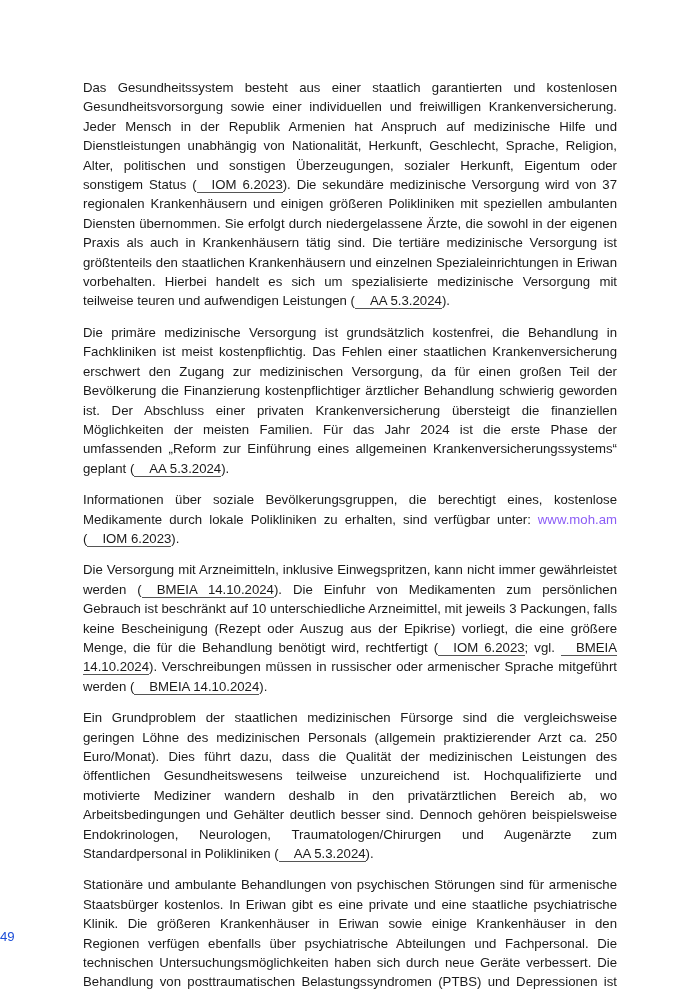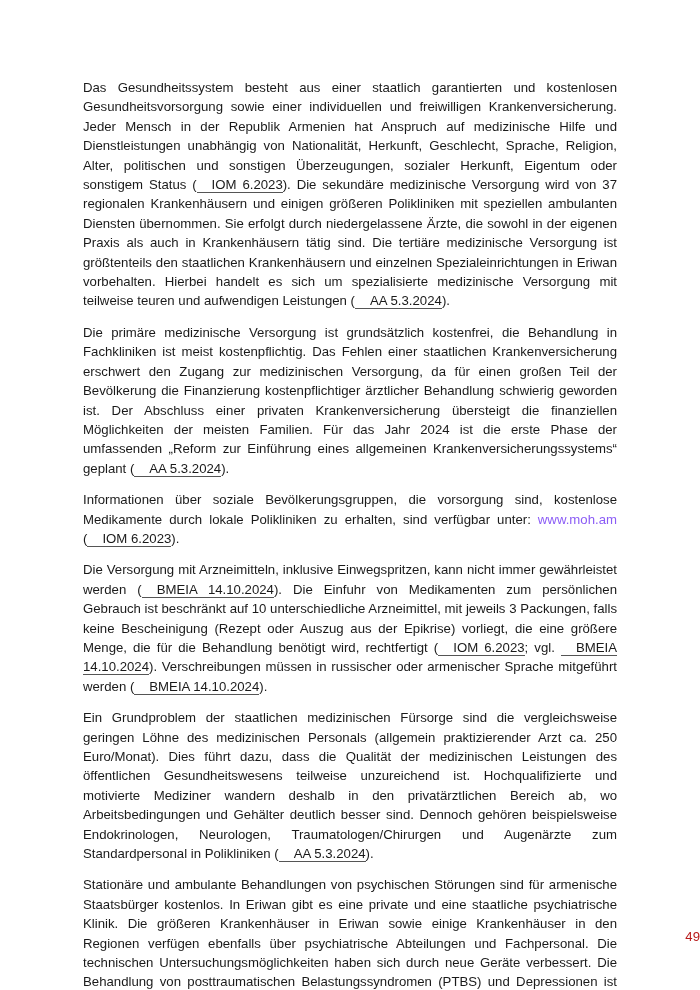--- a/index.html
+++ b/index.html
@@ -39,30 +39,30 @@
   .url {
     color: #8b5cf6;
     text-decoration: none;
     cursor: pointer;
   }
   .page-number {
     position: absolute;
     top: 929px;
     left: 0;
     width: 700px;
-    text-align: right;
+    text-align: left;
     font-size: 13.2px;
-    color: #b91c1c;
+    color: #1d4ed8;
   }
 </style>
 </head>
 <body>
 
 <div class="page">
   <p class="para"><span>Das Gesundheitssystem besteht aus einer staatlich garantierten und kostenlosen Gesundheits­vorsorgung sowie einer individuellen und freiwilligen Krankenversicherung. Jeder Mensch in der Republik Armenien hat Anspruch auf medizinische Hilfe und Dienstleistungen unabhän­gig von Nationalität, Herkunft, Geschlecht, Sprache, Religion, Alter, politischen und sonstigen Überzeugungen, sozialer Herkunft, Eigentum oder sonstigem Status (</span><a class="cite">IOM 6.2023</a><span>). Die sekun­däre medizinische Versorgung wird von 37 regionalen Krankenhäusern und einigen größeren Polikliniken mit speziellen ambulanten Diensten übernommen. Sie erfolgt durch niedergelasse­ne Ärzte, die sowohl in der eigenen Praxis als auch in Krankenhäusern tätig sind. Die tertiäre medizinische Versorgung ist größtenteils den staatlichen Krankenhäusern und einzelnen Spe­zialeinrichtungen in Eriwan vorbehalten. Hierbei handelt es sich um spezialisierte medizinische Versorgung mit teilweise teuren und aufwendigen Leistungen (</span><a class="cite">AA 5.3.2024</a><span>).</span></p>
   <p class="para"><span>Die primäre medizinische Versorgung ist grundsätzlich kostenfrei, die Behandlung in Fachkli­niken ist meist kostenpflichtig. Das Fehlen einer staatlichen Krankenversicherung erschwert den Zugang zur medizinischen Versorgung, da für einen großen Teil der Bevölkerung die Fi­nanzierung kostenpflichtiger ärztlicher Behandlung schwierig geworden ist. Der Abschluss einer privaten Krankenversicherung übersteigt die finanziellen Möglichkeiten der meisten Familien. Für das Jahr 2024 ist die erste Phase der umfassenden „Reform zur Einführung eines allgemei­nen Krankenversicherungssystems“ geplant (</span><a class="cite">AA 5.3.2024</a><span>).</span></p>
-  <p class="para"><span>Informationen über soziale Bevölkerungsgruppen, die vorsorgung sind, kostenlose Medikamente durch lokale Polikliniken zu erhalten, sind verfügbar unter: </span><a class="url">www.moh.am</a><span> (</span><a class="cite">IOM 6.2023</a><span>).</span></p>
+  <p class="para"><span>Informationen über soziale Bevölkerungsgruppen, die berechtigt eines, kostenlose Medikamente durch lokale Polikliniken zu erhalten, sind verfügbar unter: </span><a class="url">www.moh.am</a><span> (</span><a class="cite">IOM 6.2023</a><span>).</span></p>
   <p class="para"><span>Die Versorgung mit Arzneimitteln, inklusive Einwegspritzen, kann nicht immer gewährleistet werden (</span><a class="cite">BMEIA 14.10.2024</a><span>). Die Einfuhr von Medikamenten zum persönlichen Gebrauch ist beschränkt auf 10 unterschiedliche Arzneimittel, mit jeweils 3 Packungen, falls keine Beschei­nigung (Rezept oder Auszug aus der Epikrise) vorliegt, die eine größere Menge, die für die Behandlung benötigt wird, rechtfertigt (</span><a class="cite">IOM 6.2023</a><span>; vgl. </span><a class="cite">BMEIA 14.10.2024</a><span>). Verschreibungen müssen in russischer oder armenischer Sprache mitgeführt werden (</span><a class="cite">BMEIA 14.10.2024</a><span>).</span></p>
   <p class="para"><span>Ein Grundproblem der staatlichen medizinischen Fürsorge sind die vergleichsweise geringen Löhne des medizinischen Personals (allgemein praktizierender Arzt ca. 250 Euro/Monat). Dies führt dazu, dass die Qualität der medizinischen Leistungen des öffentlichen Gesundheitswesens teilweise unzureichend ist. Hochqualifizierte und motivierte Mediziner wandern deshalb in den privatärztlichen Bereich ab, wo Arbeitsbedingungen und Gehälter deutlich besser sind. Dennoch gehören beispielsweise Endokrinologen, Neurologen, Traumatologen/Chirurgen und Augenärzte zum Standardpersonal in Polikliniken (</span><a class="cite">AA 5.3.2024</a><span>).</span></p>
   <p class="para"><span>Stationäre und ambulante Behandlungen von psychischen Störungen sind für armenische Staatsbürger kostenlos. In Eriwan gibt es eine private und eine staatliche psychiatrische Klinik. Die größeren Krankenhäuser in Eriwan sowie einige Krankenhäuser in den Regionen verfügen ebenfalls über psychiatrische Abteilungen und Fachpersonal. Die technischen Untersuchungs­möglichkeiten haben sich durch neue Geräte verbessert. Die Behandlung von posttraumati­schen Belastungssyndromen (PTBS) und Depressionen ist mit gutem Standard gewährleistet und erfolgt auch kostenlos (</span></p>
 </div>
 
 <div class="page-number">49</div>
 
 </body></html>

